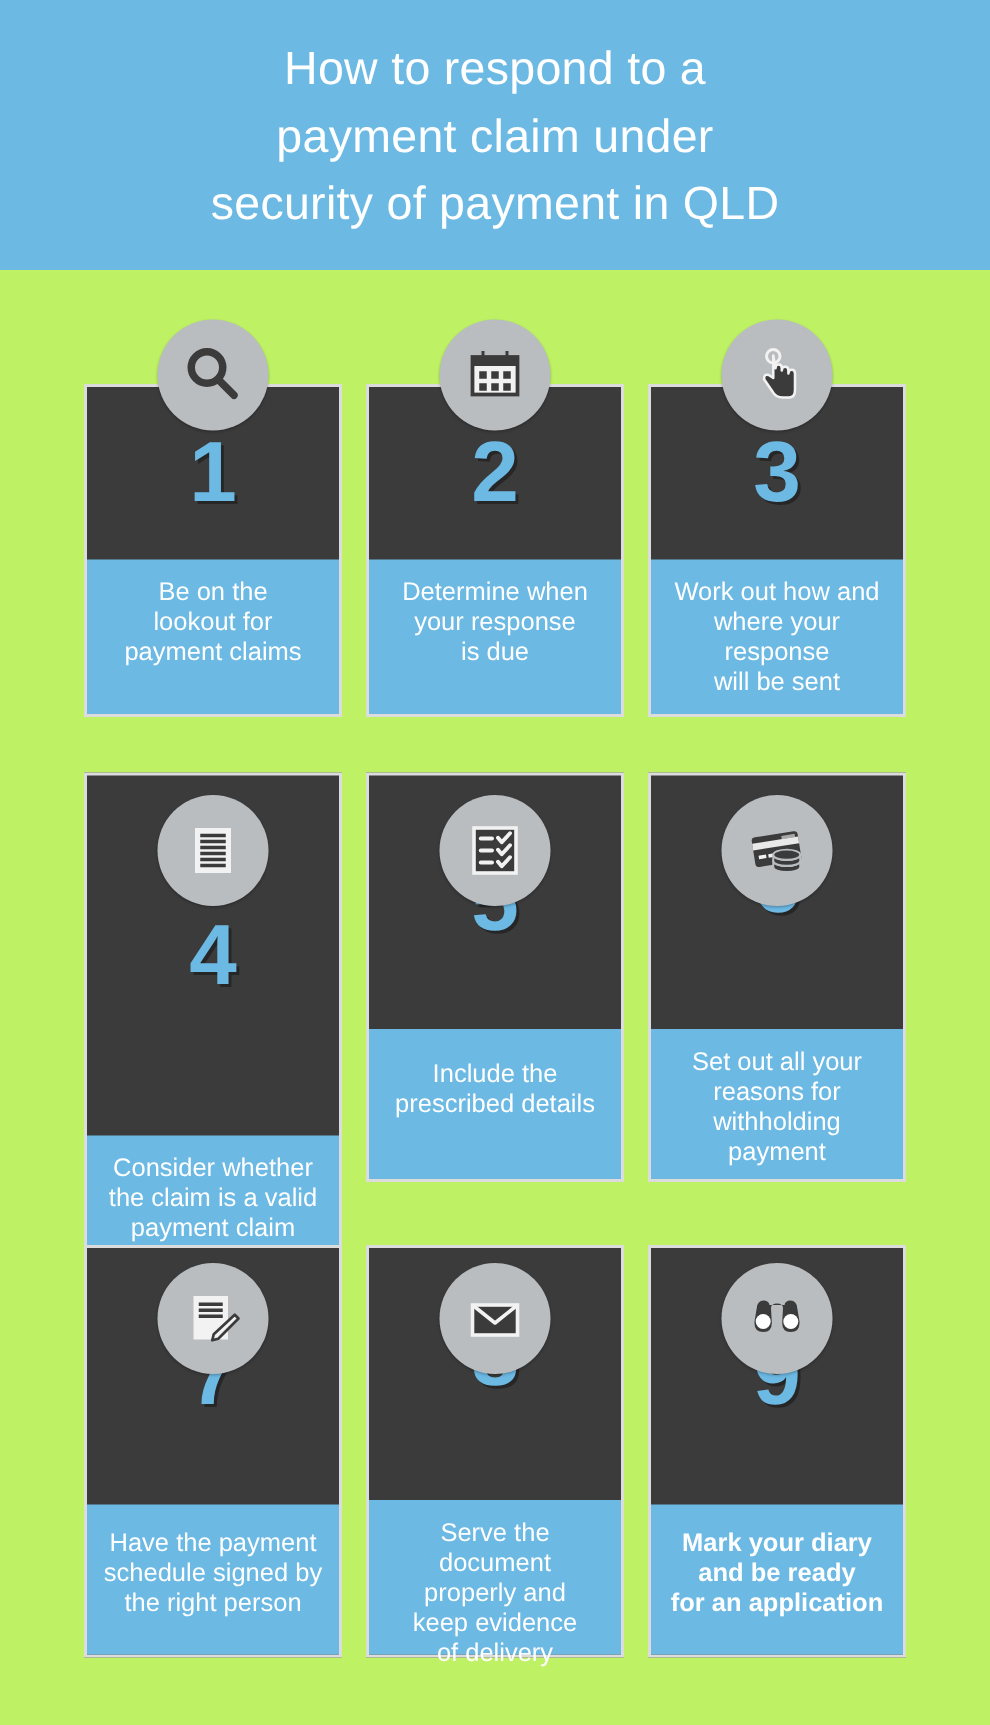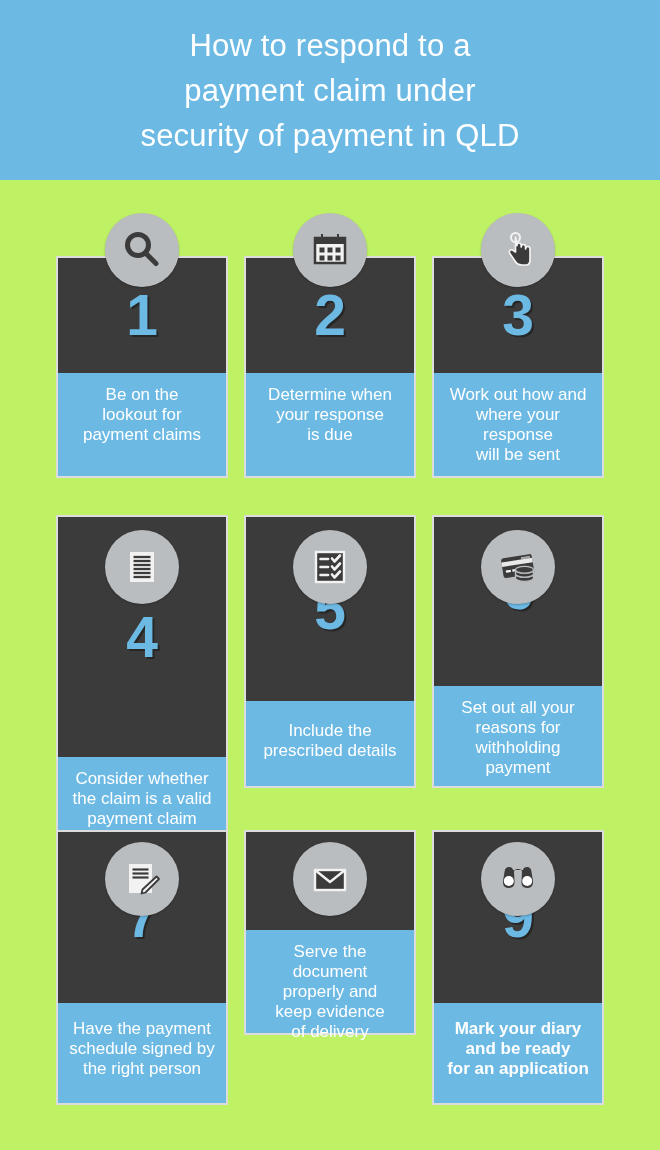--- a/index.html
+++ b/index.html
@@ -201,21 +201,21 @@
           <line x1="13.5" y1="28" x2="30.5" y2="28"></line>
           <line x1="13.5" y1="32" x2="30.5" y2="32"></line>
         </g>
       </svg>
     </div>
 
     <div class="card r2 c2" style="height:273px;">
       <div class="card-body">
         <span class="card-number">5</span>
       </div>
-      <div class="card-footer" style="height:85px;padding-top:20px;">Include the
+      <div class="card-footer" style="height:100px;padding-top:20px;">Include the
 prescribed details</div>
     </div>
     <div class="icon-badge badge-r2 badge-c2">
       <svg width="44" height="44" viewBox="0 0 44 44">
         <rect x="8" y="7" width="28" height="30" fill="#3c3b3b" stroke="#f2f2f2" stroke-width="2.4"></rect>
         <g stroke="#f2f2f2" stroke-width="2.6" stroke-linecap="round">
           <line x1="12.5" y1="14" x2="20" y2="14"></line>
           <line x1="12.5" y1="22" x2="20" y2="22"></line>
           <line x1="12.5" y1="30" x2="20" y2="30"></line>
         </g>
@@ -271,21 +271,21 @@
         <rect x="9" y="7" width="23" height="29" fill="#f2f2f2"></rect>
         <g stroke="#3c3b3b" stroke-width="2.2">
           <line x1="12.5" y1="12.5" x2="28.5" y2="12.5"></line>
           <line x1="12.5" y1="16.5" x2="28.5" y2="16.5"></line>
           <line x1="12.5" y1="20.5" x2="28.5" y2="20.5"></line>
         </g>
         <path d="M36.5 19.5 L39 22 L25.5 35.5 L21.5 36.5 L22.5 32.5 Z" fill="#f2f2f2" stroke="#3c3b3b" stroke-width="1.8" stroke-linejoin="round"></path>
       </svg>
     </div>
 
-    <div class="card r3 c2" style="height:205px;gap:24px;">
+    <div class="card r3 c2" style="height:275px;gap:24px;">
       <div class="card-body">
         <span class="card-number">8</span>
       </div>
       <div class="card-footer" style="height:103px;">Serve the document
 properly and
 keep evidence
 of delivery</div>
     </div>
     <div class="icon-badge badge-r3 badge-c2">
       <svg width="44" height="44" viewBox="0 0 44 44">

